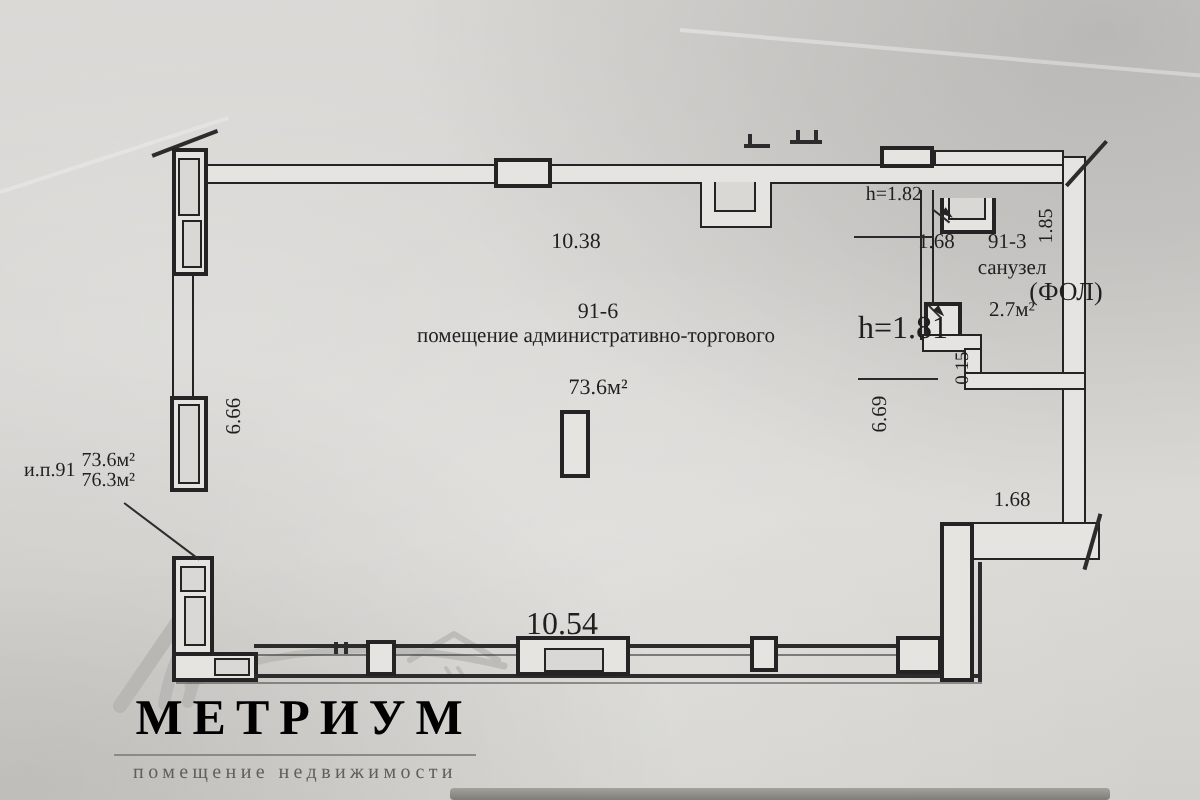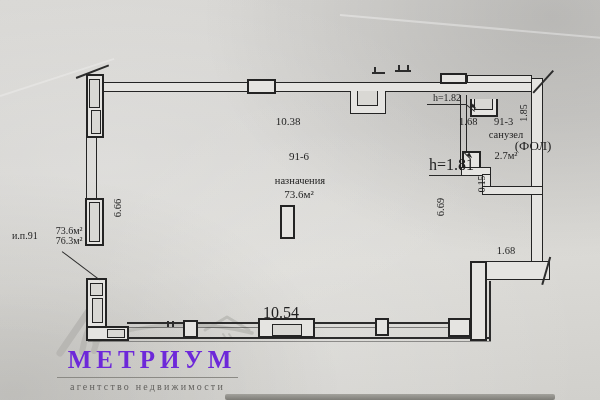--- a/index.html
+++ b/index.html
@@ -14,24 +14,24 @@
   .plan{position:absolute;left:0;top:0;width:600px;height:400px;z-index:2;}
   .w{position:absolute;background:#e5e4e1;border:1.6px solid #242424;box-sizing:border-box;}
   .w2{border-width:2.2px;}
   .w3{border-width:2.8px;}
   .inner{background:#d9d8d4;border-width:1.4px;}
   .band{position:absolute;border-left:1.6px solid #242424;border-right:1.6px solid #242424;box-sizing:border-box;}
   .ln{position:absolute;background:#2c2c2c;transform-origin:left center;}
   .t{position:absolute;font-family:"Liberation Serif",serif;color:#1f1f1f;white-space:nowrap;line-height:1.1;}
   .c{text-align:center;}
   .rot{transform:rotate(-90deg);text-align:center;}
-  .ul{border-bottom:1.2px solid #2a2a2a;padding-bottom:1px;text-align:center;}
+  .ul{border-bottom:1.2px solid #2a2a2a;padding-bottom:15px;text-align:center;}
   .ah{position:absolute;width:0;height:0;border-top:2.6px solid transparent;border-bottom:2.6px solid transparent;border-left:6.5px solid #242424;}
   .swoosh{position:absolute;left:40px;top:293px;z-index:1;}
-  .brand{position:absolute;z-index:3;font-family:"Liberation Serif",serif;color:#6d28d9;text-align:center;}
+  .brand{position:absolute;z-index:3;font-family:"Liberation Serif",serif;color:#000000;text-align:center;}
   .edge{position:absolute;z-index:4;}
 </style>
 </head>
 <body>
 
 <div class="paper">
   <div class="crease" style="left:340px;top:14px;width:270px;height:2px;background:rgba(255,255,255,.35);transform:rotate(5deg);"></div>
   <div class="crease" style="left:0px;top:95px;width:120px;height:2px;background:rgba(255,255,255,.25);transform:rotate(-18deg);"></div>
 </div>
 
@@ -114,34 +114,34 @@
   <div class="t c" style="left:488px;top:245px;width:36px;font-size:10.5px;">1.68</div>
 
   <div class="t ul" style="left:427px;top:92px;width:40px;font-size:10px;">h=1.82</div>
   <div class="ln" style="left:466px;top:104px;width:11px;height:1.4px;transform:rotate(38deg);"></div>
   <div class="ah" style="left:471px;top:105px;transform:rotate(38deg);"></div>
   <div class="t ul" style="left:429px;top:156px;width:40px;font-size:16px;">h=1.81</div>
   <div class="ln" style="left:464px;top:152px;width:9px;height:1.4px;transform:rotate(45deg);"></div>
   <div class="ah" style="left:467px;top:154px;transform:rotate(45deg);"></div>
 
   <div class="t c" style="left:269px;top:150px;width:60px;font-size:11px;">91-6</div>
-  <div class="t c" style="left:240px;top:175px;width:120px;font-size:10.5px;">назначения</div>
+  <div class="t c" style="left:187px;top:163px;width:222px;font-size:10.5px;">помещение административно-торгового</div>
   <div class="t c" style="left:267px;top:188px;width:64px;font-size:11px;">73.6м²</div>
 
   <div class="t" style="left:494px;top:116px;width:36px;font-size:10.5px;">91-3</div>
   <div class="t c" style="left:483px;top:129px;width:46px;font-size:10.5px;">санузел</div>
   <div class="t c" style="left:510px;top:139px;width:46px;font-size:13px;">(ФОЛ)</div>
   <div class="t c" style="left:483px;top:150px;width:46px;font-size:10.5px;">2.7м²</div>
 
-  <div class="t" style="left:12px;top:226px;font-size:10px;display:flex;align-items:center;gap:18px;">
+  <div class="t" style="left:12px;top:226px;font-size:10px;display:flex;align-items:center;gap:3px;">
     <span>и.п.91</span>
     <span style="display:inline-flex;flex-direction:column;line-height:9.5px;font-size:10px;">
       <span>73.6м²</span>
       <span>76.3м²</span>
     </span>
   </div>
 </div>
 
 <div class="brand" style="left:57px;top:346px;width:190px;font-size:25px;font-weight:600;letter-spacing:5px;">МЕТРИУМ</div>
 <div class="brand" style="left:57px;top:377px;width:181px;height:1px;background:#8b8a85;"></div>
-<div class="brand" style="left:57px;top:381px;width:181px;font-size:10px;letter-spacing:2.2px;color:#605f5c;">агентство недвижимости</div>
+<div class="brand" style="left:57px;top:381px;width:181px;font-size:10px;letter-spacing:2.2px;color:#605f5c;">помещение недвижимости</div>
 
 <div class="edge" style="left:225px;top:394px;width:330px;height:6px;border-radius:2px;background:linear-gradient(#9a9993,#6f6e68);opacity:.85;"></div>
 
 </body></html>

